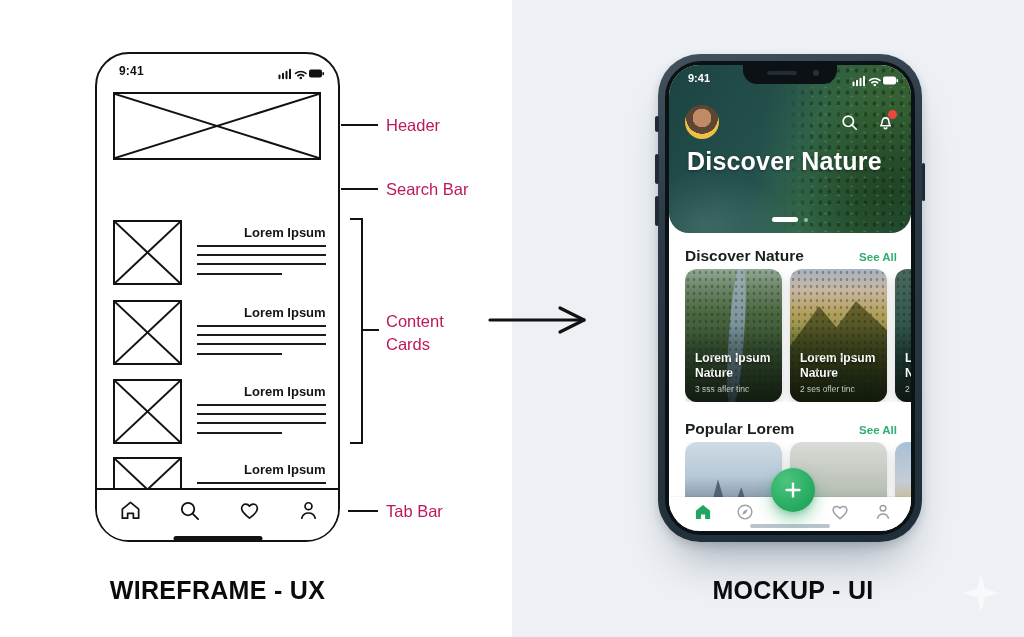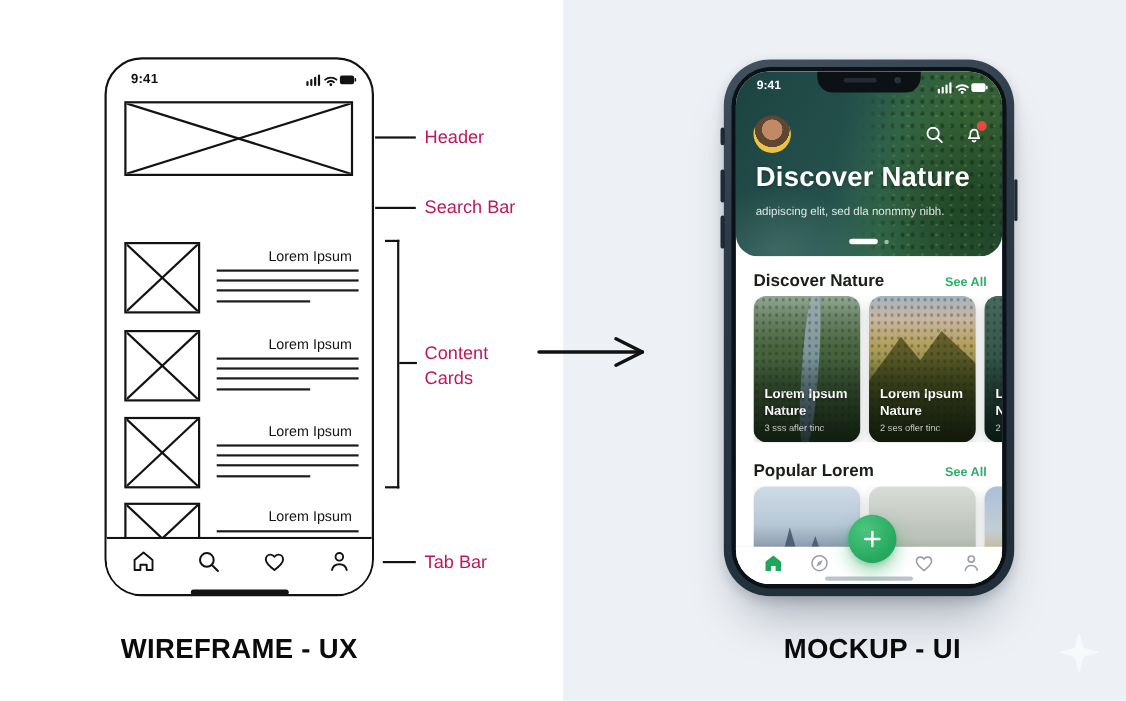--- a/index.html
+++ b/index.html
@@ -30,21 +30,21 @@
 
   .wf-header { position:absolute; left:16px; top:38px; width:208px; height:68px; border:2px solid #121212; }
   .xbox svg { display:block; width:100%; height:100%; }
 
   .wf-search { position:absolute; left:14px; top:122px; width:213px; height:30px;
     border:2px solid #121212; border-radius:10px; display:flex; align-items:center; padding:0 9px; gap:7px; }
   .wf-search .ph { font-size:13.5px; color:#8f8f8f; }
 
   .wf-card { position:absolute; left:16px; width:213px; height:66px; }
   .wf-card .img { position:absolute; left:0; top:0; width:69px; height:65px; border:2px solid #121212; background:#fff; }
-  .wf-card .title { position:absolute; left:84px; top:5px; font-size:13px; font-weight:400; color:#141414;padding-left:47px; }
+  .wf-card .title { position:absolute; left:84px; top:5px; font-size:13px; font-weight:700; color:#141414;padding-left:47px; }
   .wf-card .ln { position:absolute; left:84px; height:2px; background:#1b1b1b; }
   .ln.l1 { top:25px; right:0; }
   .ln.l2 { top:34px; right:0; }
   .ln.l3 { top:43px; right:0; }
   .ln.l4 { top:53px; width:85px; }
 
   .wf-tabbar { position:absolute; left:0; right:0; top:434px; bottom:0; background:#fff;
     border-top:2px solid #121212; border-radius:0 0 31px 31px; }
   .wf-tabs { position:absolute; left:22px; right:18px; top:9px; display:flex; justify-content:space-between; align-items:center; color:#121212; }
   .wf-homebar { position:absolute; left:50%; transform:translateX(-50%); top:46px; width:89px; height:4.5px; border-radius:3px; background:#121212; }
@@ -344,21 +344,20 @@
         <span class="mk-heroicon bell">
           <svg width="19" height="19" viewBox="0 0 24 24" fill="none" stroke="currentColor" stroke-width="2" stroke-linecap="round" stroke-linejoin="round">
             <path d="M18 16H6c1.2-1.3 1.8-2.3 1.8-5.2 0-2.7 1.8-4.6 4.2-4.6s4.2 1.9 4.2 4.6c0 2.9.6 3.9 1.8 5.2z"></path>
             <path d="M10.3 18.8a1.9 1.9 0 0 0 3.4 0"></path>
           </svg>
           <span class="mk-bell-dot"></span>
         </span>
 
         <div class="mk-hero-title">Discover Nature</div>
         <div class="mk-hero-sub">
-          <div>adipiscing elit, sed dla nonmmy nibh.</div>
         </div>
 
         <div class="mk-pager">
           <span class="pill"></span>
           <span class="dot"></span>
         </div>
       </div>
 
       <div class="mk-sect" style="top:182px">
         <span class="t">Discover Nature</span>

